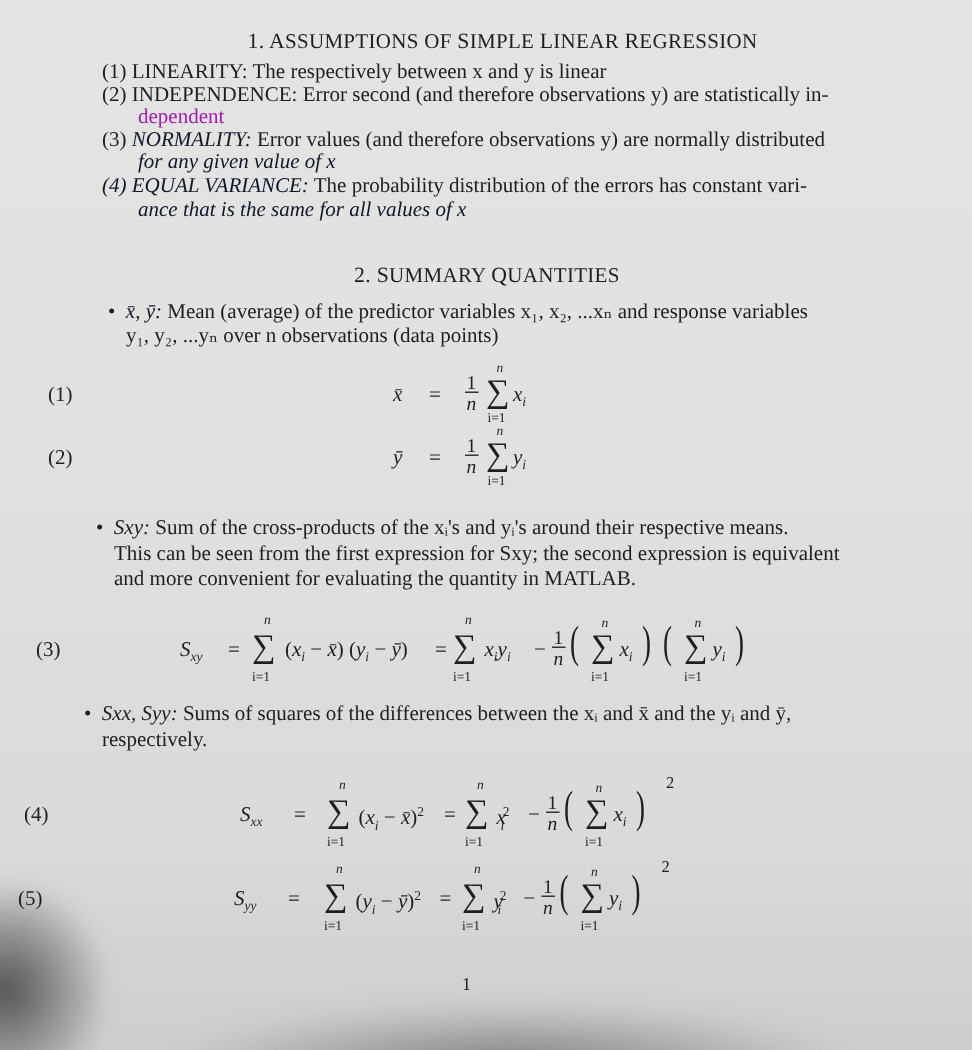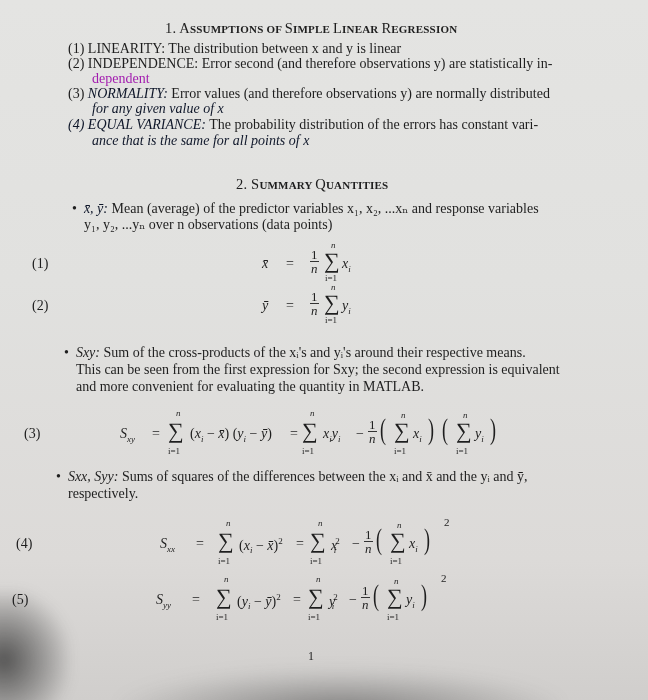--- a/index.html
+++ b/index.html
@@ -14,21 +14,21 @@
     background: radial-gradient(ellipse at 40% 50%, rgba(40,40,40,0.75) 0%, rgba(60,60,60,0.35) 45%, rgba(0,0,0,0) 75%);
     filter: blur(6px);
   }
   .shadow-bottom {
     position: absolute; left: 120px; top: 670px; width: 440px; height: 70px;
     background: radial-gradient(ellipse at 50% 60%, rgba(60,60,60,0.55) 0%, rgba(80,80,80,0.2) 50%, rgba(0,0,0,0) 75%);
     filter: blur(8px);
   }
   .abs { position: absolute; white-space: nowrap; }
   .title { font-size: 14.5px; letter-spacing: 0.2px; }
-  .title .sc { font-size: 11px; font-weight: bold; }
+  .title .sc { font-size: 14px; }
   .text { font-size: 14px; line-height: 16px; }
   .faded { color: #0f172a; font-style: italic; }
   .bullet { font-size: 14px; }
   i { font-style: italic; }
   .eqnum { font-size: 14px; }
   .math { font-size: 14px; font-style: normal; }
   .sigma { font-size: 22px; line-height: 22px; }
   .lim { font-size: 9px; font-style: italic; }
   .frac { display: inline-block; text-align: center; vertical-align: middle; font-size: 13px; }
   .frac .num { display: block; border-bottom: 1px solid #333; padding: 0 1px; line-height: 13px; }
@@ -40,39 +40,39 @@
 <body>
 
 <div class="shadow-left"></div>
 <div class="shadow-bottom"></div>
 
 <div class="abs title" style="left:165px; top:20px;">
   <span>1. A</span><span class="sc">SSUMPTIONS OF </span><span>S</span><span class="sc">IMPLE </span><span>L</span><span class="sc">INEAR </span><span>R</span><span class="sc">EGRESSION</span>
 </div>
 
 <div class="abs text" style="left:68px; top:41px;">
-  <span>(1)</span> <span>LINEARITY:</span> <span>The distribution between x and y is linear</span>
+  <span>(1)</span> <span>LINEARITY:</span> <span>The respectively between x and y is linear</span>
 </div>
 <div class="abs text" style="left:68px; top:56px;">
   <span>(2)</span> <span>INDEPENDENCE:</span> <span>Error second (and therefore observations y) are statistically in-</span>
 </div>
 <div class="abs text" style="left:92px; top:71px; color:#a21caf;">
   <span>dependent</span>
 </div>
 <div class="abs text" style="left:68px; top:86px;">
   <span>(3)</span> <span class="faded">NORMALITY:</span> <span>Error values (and therefore observations y) are normally distributed</span>
 </div>
 <div class="abs text faded" style="left:92px; top:101px;">
   <span>for any given value of x</span>
 </div>
 <div class="abs text" style="left:68px; top:117px;">
   <span class="faded">(4)</span> <span class="faded">EQUAL VARIANCE:</span> <span>The probability distribution of the errors has constant vari-</span>
 </div>
 <div class="abs text faded" style="left:92px; top:133px;">
-  <span>ance that is the same for all points of x</span>
+  <span>ance that is the same for all values of x</span>
 </div>
 
 <div class="abs title" style="left:236px; top:176px;">
   <span>2. S</span><span class="sc">UMMARY </span><span>Q</span><span class="sc">UANTITIES</span>
 </div>
 
 <div class="abs text" style="left:72px; top:201px;">
   <span class="bullet">•</span>&nbsp;
   <i class="faded">x̄, ȳ:</i> <span>Mean (average) of the predictor variables x₁, x₂, ...xₙ and response variables</span>
 </div>

